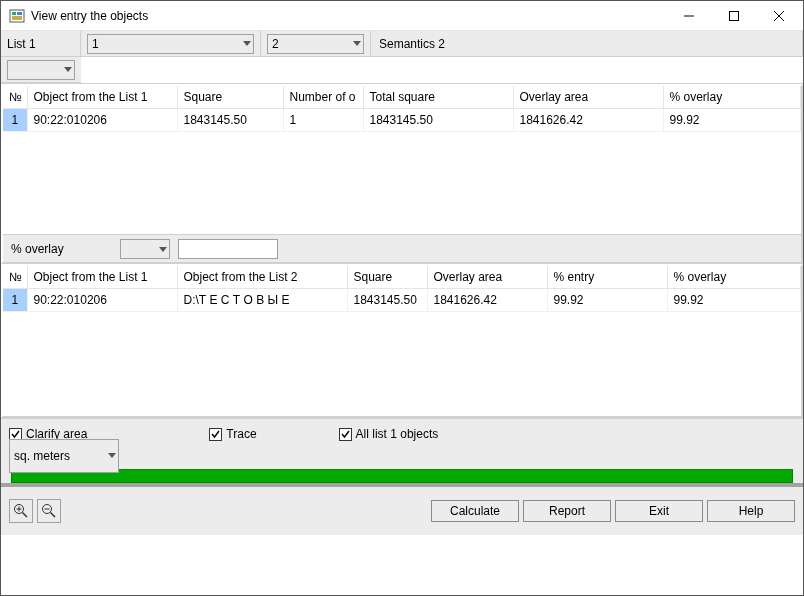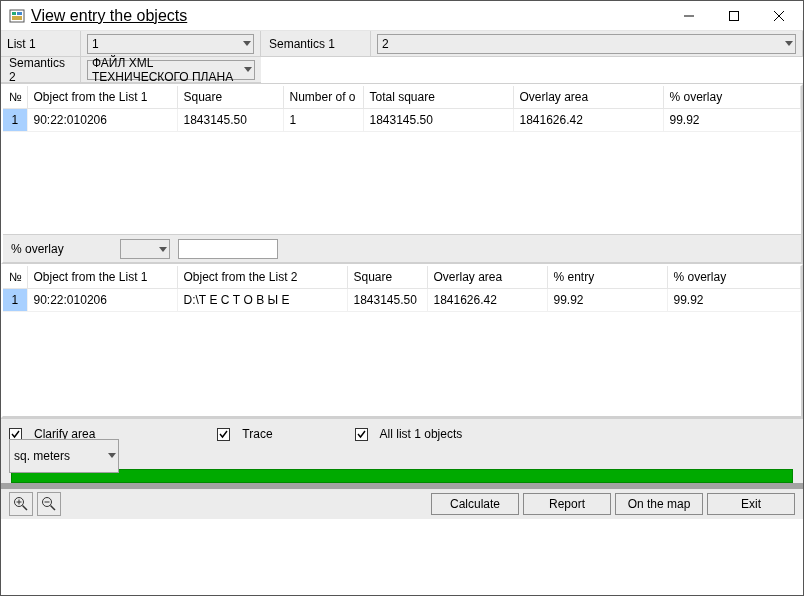--- a/index.html
+++ b/index.html
@@ -3,21 +3,21 @@
 <meta charset="utf-8">
 <style>
   * { box-sizing: border-box; }
   html, body { margin: 0; padding: 0; font-family: "Segoe UI", Tahoma, sans-serif; font-size: 12px; color: #000; }
   body { background: #fff; width: 804px; height: 596px; overflow: hidden; }
 
   .window { width: 804px; height: 596px; border: 1px solid #555; background: #fff; display: flex; flex-direction: column; }
 
   .titlebar { height: 30px; display: flex; align-items: center; padding: 0 2px 0 8px; background: #fff; border-bottom: 1px solid #e5e5e5; }
   .titlebar .ticon { width: 16px; height: 16px; margin-right: 6px; }
-  .titlebar .title { flex: 1; font-size: 16px; text-decoration: underline; }
+  .titlebar .title { flex: 1; font-size: 12px; }
   .titlebar .winbtn { width: 45px; height: 28px; display: flex; align-items: center; justify-content: center; }
   .titlebar .winbtn svg { display: block; }
 
   .topgrid { display: grid; grid-template-columns: 80px 180px 110px 1fr; grid-template-rows: 26px 26px; align-items: stretch; border-bottom: 1px solid #d0d0d0; }
   .tg-cell { display: flex; align-items: center; padding: 0 6px; border-bottom: 1px solid #d0d0d0; border-right: 1px solid #d0d0d0; background: #ececec; }
   .tg-cell:last-child { border-right: none; }
   .tg-label { background: #ececec; }
   .tg-combo { background: #ececec; position: relative; }
   .combo-box { flex: 1; height: 20px; border: 1px solid #a0a0a0; background: #ececec; display: flex; align-items: center; padding: 0 4px; position: relative; }
   .combo-box .arrow { position: absolute; right: 2px; top: 50%; transform: translateY(-50%); }
@@ -32,29 +32,29 @@
   .table-wrap { height: 148px; overflow: auto; background: #fff; }
 
   .filterbar { background: #ececec; height: 28px; display: flex; align-items: center; gap: 8px; padding: 0 8px; border-top: 1px solid #d0d0d0; }
   .filterbar .small-combo { width: 50px; height: 20px; border: 1px solid #a0a0a0; background: #ececec; display: flex; align-items: center; justify-content: flex-end; padding-right: 2px; }
   .filterbar .small-input { width: 100px; height: 20px; border: 1px solid #a0a0a0; background: #fff; }
 
   .table-wrap2 { height: 150px; overflow: auto; background: #fff; }
 
   .options { background: #ececec; border-top: 1px solid #d0d0d0; padding: 4px 8px 0 8px; }
   .optrow { display: flex; align-items: center; height: 22px; gap: 6px; }
-  .optrow label { display: flex; align-items: center; gap: 12px; }
+  .optrow label { display: flex; align-items: center; gap: 4px; }
   .cb { width: 13px; height: 13px; border: 1px solid #333; background: #fff; display: inline-flex; align-items: center; justify-content: center; }
   .cb svg { display: block; }
   .opt-combo { width: 110px; height: 20px; border: 1px solid #a0a0a0; background: #ececec; display: flex; align-items: center; padding: 16px 4px; position: relative; }
   .opt-combo .arrow { position: absolute; right: 2px; top: 50%; transform: translateY(-50%); }
 
   .progress { height: 14px; background: #0a0; margin: 2px 2px 0 2px; border: 1px solid #080; }
 
-  .footer { height: 36px; background: #ececec; border-top: 6px solid #a3a3a3; display: flex; align-items: center; padding: 0 8px; gap: 4px; }
+  .footer { height: 52px; background: #ececec; border-top: 4px solid #a3a3a3; display: flex; align-items: center; padding: 0 8px; gap: 4px; }
   .footer .spacer { flex: 1; }
   .zoom-btn { width: 24px; height: 24px; border: 1px solid #a0a0a0; background: #ececec; display: flex; align-items: center; justify-content: center; }
   .btn { min-width: 88px; height: 22px; border: 1px solid #8a8a8a; background: #ececec; display: flex; align-items: center; justify-content: center; padding: 0 10px; }
 
   .arrow svg, .winbtn svg, .zoom-btn svg, .ticon svg { display: block; }
 </style>
 </head>
 <body>
 
 <div class="window">
@@ -92,36 +92,34 @@
     <div class="tg-cell tg-combo">
       <div class="combo-box">
         <span>1</span>
         <span class="arrow">
             <svg width="8" height="6">
               <path d="M0 0 L8 0 L4 5 Z" fill="#555"></path>
             </svg>
           </span>
       </div>
     </div>
-    <div class="tg-cell tg-label tg-sem">Semantics 1</div>
 
     <div class="tg-cell tg-combo">
       <div class="combo-box">
         <span>2</span>
         <span class="arrow">
             <svg width="8" height="6">
               <path d="M0 0 L8 0 L4 5 Z" fill="#555"></path>
             </svg>
           </span>
       </div>
     </div>
     <div class="tg-cell tg-label tg-sem">Semantics 2</div>
     <div class="tg-cell tg-combo wide-combo">
       <div class="combo-box">
-        <span>ФАЙЛ XML ТЕХНИЧЕСКОГО ПЛАНА</span>
         <span class="arrow">
             <svg width="8" height="6">
               <path d="M0 0 L8 0 L4 5 Z" fill="#555"></path>
             </svg>
           </span>
       </div>
     </div>
   </div>
 
   <div class="panel">
@@ -269,20 +267,20 @@
         </svg>
     </div>
     <div class="spacer"></div>
     <div class="btn">
         <span>Calculate</span>
       </div>
     <div class="btn">
         <span>Report</span>
       </div>
     <div class="btn">
-        <span>On the map</span>
-      </div>
-    <div class="btn">
         <span>Exit</span>
       </div>
+    <div class="btn">
+        <span>Help</span>
+      </div>
   </div>
 
 </div>
 
 </body></html>

